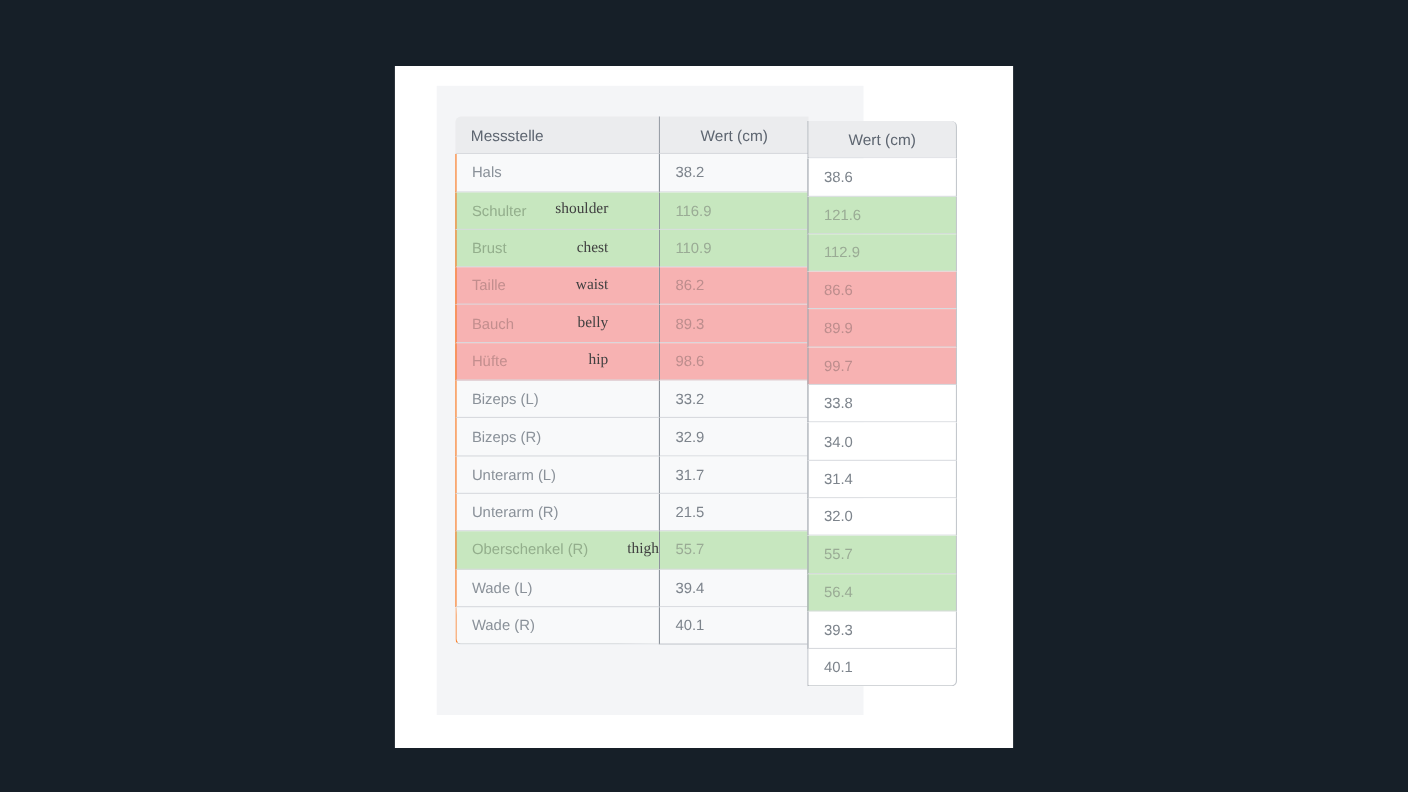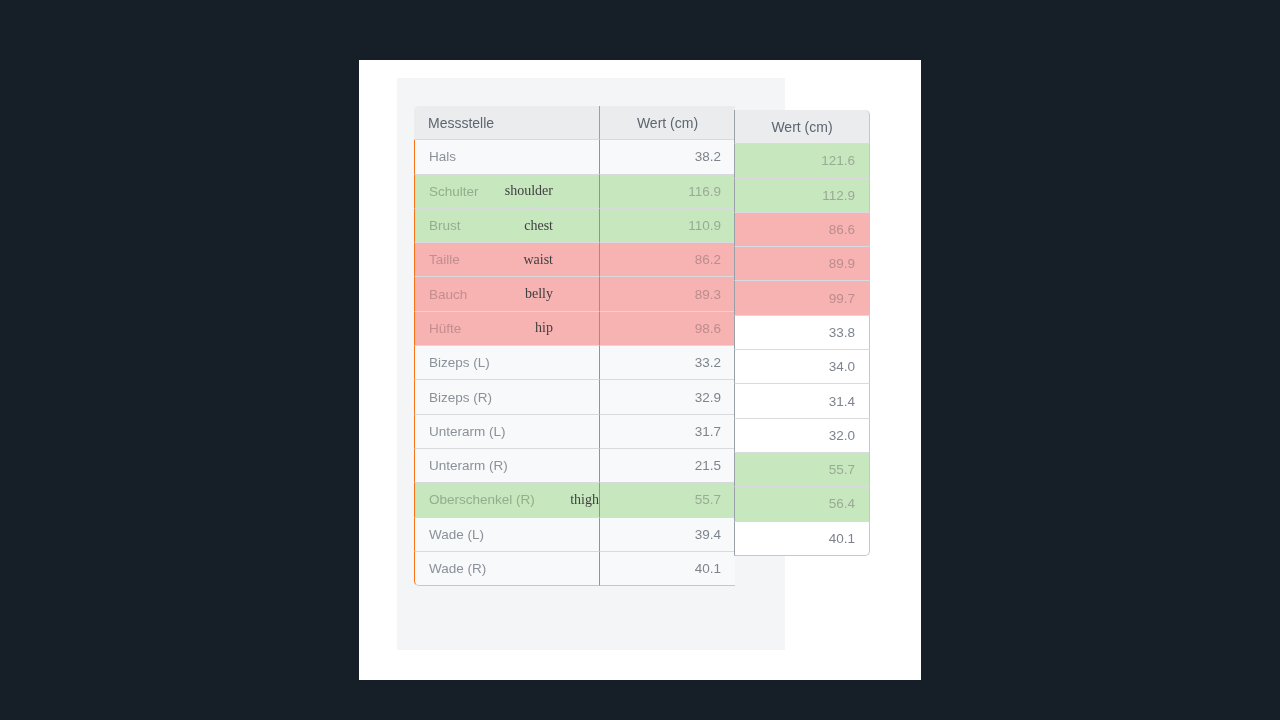--- a/index.html
+++ b/index.html
@@ -72,21 +72,21 @@
 
   
   .meas-table tbody td.c-label {
     text-align: left;
     color: #8a9199;
     width: 185px;
     border-left: 1px solid #f97316;
     position: relative;
   }
   .meas-table tbody td.c-value {
-    text-align: right;
+    text-align: left;
     color: #7d848c;
     width: 136px;
     border-left: 1px solid #8d949c;
   }
   #table-front tbody td.c-value {
     border-left: 1px solid #9aa0a8;
     border-right: 1px solid #c4c8cd;
   }
 
   
@@ -196,20 +196,23 @@
       </tbody>
   </table>
 
   <table class="meas-table" id="table-front">
     <thead>
       <tr>
         <th class="c-value">Wert (cm)</th>
       </tr>
     </thead>
     <tbody id="body-front">
+        <tr class="">
+          <td class="c-value">38.6</td>
+        </tr>
         <tr class="r-green">
           <td class="c-value">121.6</td>
         </tr>
         <tr class="r-green">
           <td class="c-value">112.9</td>
         </tr>
         <tr class="r-red">
           <td class="c-value">86.6</td>
         </tr>
         <tr class="r-red">
@@ -228,20 +231,23 @@
           <td class="c-value">31.4</td>
         </tr>
         <tr class="">
           <td class="c-value">32.0</td>
         </tr>
         <tr class="r-green">
           <td class="c-value">55.7</td>
         </tr>
         <tr class="r-green">
           <td class="c-value">56.4</td>
+        </tr>
+        <tr class="">
+          <td class="c-value">39.3</td>
         </tr>
         <tr class="">
           <td class="c-value">40.1</td>
         </tr>
       </tbody>
   </table>
 
 </div>
 
 </body></html>

